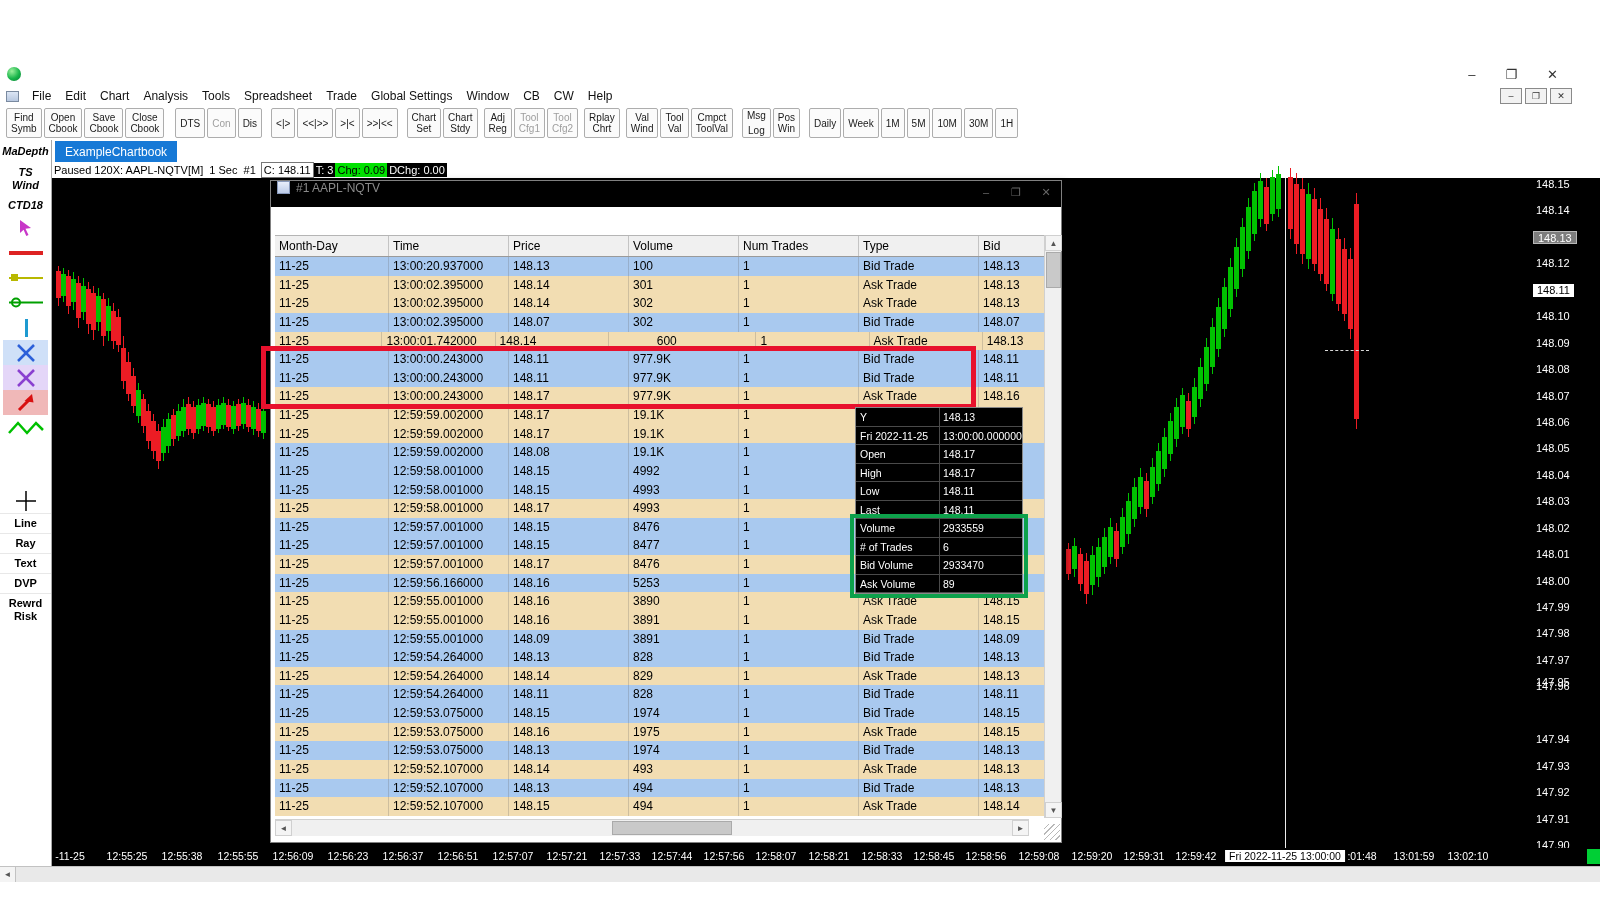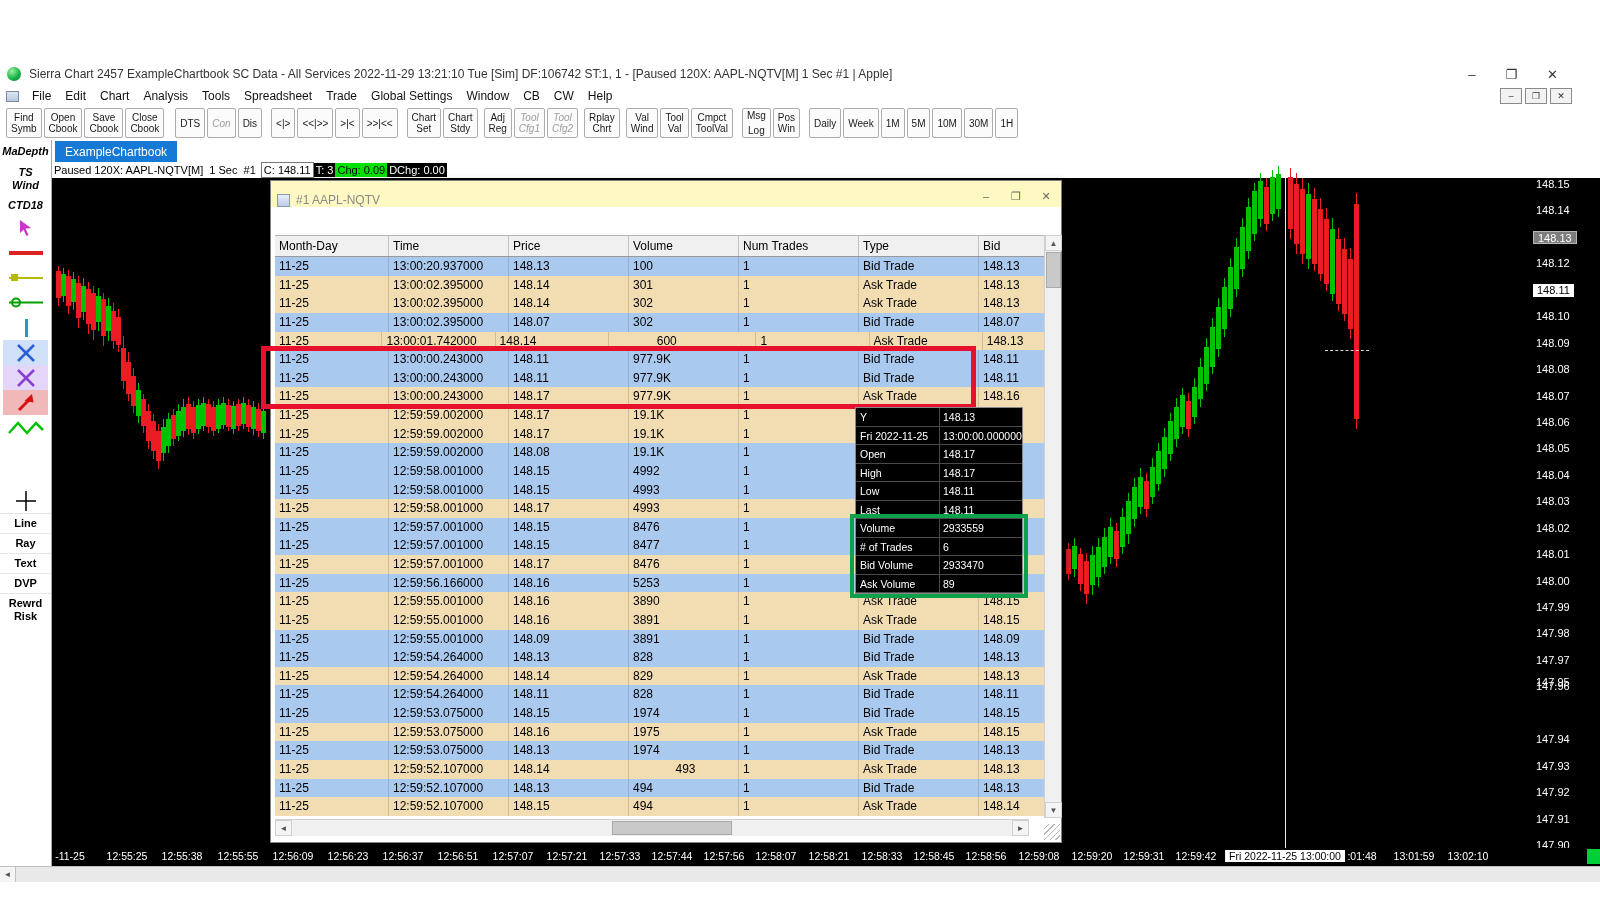--- a/index.html
+++ b/index.html
@@ -18,21 +18,21 @@
   .menu-item{padding:0 7px;white-space:nowrap;}
   #child-controls{margin-left:auto;margin-right:28px;display:flex;gap:3px;}
   .child-btn{width:22px;height:16px;border:1px solid #8a8a8a;background:#f2f2f2;font-size:9px;line-height:14px;text-align:center;color:#333;}
   
   #toolbar{position:absolute;left:0;top:106px;width:1600px;height:34px;background:#fff;display:flex;align-items:stretch;}
   #df-box{width:330px;flex:0 0 auto;background:#00db3a;color:#000;font-size:13px;font-weight:bold;display:flex;align-items:center;padding-left:7px;white-space:pre;}
   #toolbar-buttons{display:flex;align-items:stretch;padding:2px 0 2px 5px;}
   .tb-btn{border:1px solid #adadad;border-radius:2px;background:#fbfbfb;margin:0 1px;padding:1px 4px;
     display:flex;flex-direction:column;align-items:center;justify-content:center;
     font-size:10px;line-height:11px;color:#1a1a1a;white-space:nowrap;}
-  .tb-btn.disabled{color:#9e9e9e;font-style:italic;}
+  .tb-btn.disabled{color:#9e9e9e;}
   
   #sidebar-header{position:absolute;left:0;top:140px;width:52px;height:22px;font-size:11px;font-weight:bold;font-style:italic;
     display:flex;align-items:center;justify-content:center;border-right:1px solid #a8a8a8;background:#fff;}
   #chartbook-tab{position:absolute;left:55px;top:141px;height:21px;background:#1779d6;color:#fff;font-size:12px;
     display:flex;align-items:center;padding:0 10px;}
   
   #statusbar{position:absolute;left:52px;top:162px;width:1548px;height:16px;background:#fff;display:flex;align-items:center;
     font-size:11px;color:#000;overflow:hidden;}
   .seg{white-space:pre;padding:0 2px;line-height:14px;}
   .seg-boxed{border:1px solid #777;}
@@ -59,21 +59,21 @@
   .time-label{position:absolute;top:2px;transform:translateX(-50%);font-size:10.5px;color:#fff;white-space:nowrap;}
   .tl-hl{background:#fff;color:#000;padding:0 4px;}
   #alert-box{position:absolute;left:1535px;top:671px;width:13px;height:15px;background:#00cf35;}
   
   #bottom-scrollbar{position:absolute;left:0;top:866px;width:1600px;height:16px;background:#e9e9e9;border-top:1px solid #c2c2c2;display:flex;}
   .bs-arrow{width:16px;height:15px;background:#f4f4f4;border-right:1px solid #c2c2c2;font-size:8px;line-height:15px;text-align:center;color:#555;}
   #bs-track{flex:1;}
   
   #ts-window{position:absolute;left:270px;top:180px;width:792px;height:663px;background:#fff;border:1px solid #808080;
     box-shadow:3px 3px 8px rgba(0,0,0,0.45);z-index:10;}
-  #ts-titlebar{position:absolute;left:0;top:0;width:100%;height:26px;background:#fef9c3;display:flex;align-items:flex-end;}
+  #ts-titlebar{position:absolute;left:0;top:0;width:100%;height:26px;background:#000000;display:flex;align-items:flex-start;}
   #ts-icon{width:13px;height:13px;border:1px solid #8899bb;background:linear-gradient(#e8eefb,#bccbe8);margin:0 6px 0 6px;flex:0 0 auto;}
   #ts-title{font-size:12px;color:#8a8a8a;}
   #ts-controls{margin-left:auto;display:flex;}
   .ts-ctrl{width:30px;height:22px;font-size:11px;line-height:22px;text-align:center;color:#666;}
   #ts-menubar{position:absolute;left:0;top:26px;width:100%;height:22px;display:flex;align-items:center;gap:16px;
     padding-left:10px;font-size:12px;color:#222;background:#fff;}
   #ts-header{position:absolute;left:4px;top:54px;width:771px;height:22px;display:flex;background:#f0f0f0;
     border-top:1px solid #b5b5b5;border-bottom:1px solid #9a9a9a;}
   .ts-hcell{font-size:12px;line-height:20px;padding-left:4px;border-right:1px solid #c4c4c4;color:#000;overflow:hidden;white-space:nowrap;}
   #ts-rows{position:absolute;left:4px;top:76px;width:771px;height:560px;overflow:hidden;}
@@ -98,21 +98,20 @@
   .tip-row{display:flex;height:18.5px;border-bottom:1px solid #4a4a4a;}
   .tip-label{width:84px;font-size:10.5px;line-height:18px;color:#fff;padding-left:4px;border-right:1px solid #4a4a4a;white-space:nowrap;overflow:hidden;}
   .tip-value{flex:1;font-size:10.5px;line-height:18px;color:#fff;padding-left:3px;white-space:nowrap;overflow:hidden;}
   #green-box{position:absolute;left:850px;top:514px;width:178px;height:84px;border:4px solid #0da14b;z-index:40;}
 </style>
 </head>
 <body>
 
 <div id="titlebar">
   <span id="app-icon"></span>
-  <span id="title-text">Sierra Chart 2457 ExampleChartbook  SC Data - All Services 2022-11-29  13:21:10 Tue [Sim]  DF:106742  ST:1, 1 - [Paused 120X: AAPL-NQTV[M]  1 Sec  #1 | Apple]</span>
   <span id="main-controls">
     <span>–</span>
     <span>❐</span>
     <span>✕</span>
   </span>
 </div>
 
 <div id="menubar">
   <span id="menubar-icon"></span>
   <span id="menu-items" style="display:flex;">
@@ -848,21 +847,21 @@
         <div class="ts-cell" style="width: 120px;">148.13</div>
         <div class="ts-cell" style="width: 110px;">1974</div>
         <div class="ts-cell" style="width: 120px;">1</div>
         <div class="ts-cell" style="width: 120px;">Bid Trade</div>
         <div class="ts-cell" style="width: 67px;">148.13</div>
       </div>
       <div class="ts-row tone-ask">
         <div class="ts-cell" style="width: 114px;">11-25</div>
         <div class="ts-cell" style="width: 120px;">12:59:52.107000</div>
         <div class="ts-cell" style="width: 120px;">148.14</div>
-        <div class="ts-cell" style="width: 110px; text-align: center;">493</div>
+        <div class="ts-cell" style="width: 110px;">493</div>
         <div class="ts-cell" style="width: 120px;">1</div>
         <div class="ts-cell" style="width: 120px;">Ask Trade</div>
         <div class="ts-cell" style="width: 67px;">148.13</div>
       </div>
       <div class="ts-row tone-bid">
         <div class="ts-cell" style="width: 114px;">11-25</div>
         <div class="ts-cell" style="width: 120px;">12:59:52.107000</div>
         <div class="ts-cell" style="width: 120px;">148.13</div>
         <div class="ts-cell" style="width: 110px;">494</div>
         <div class="ts-cell" style="width: 120px;">1</div>

